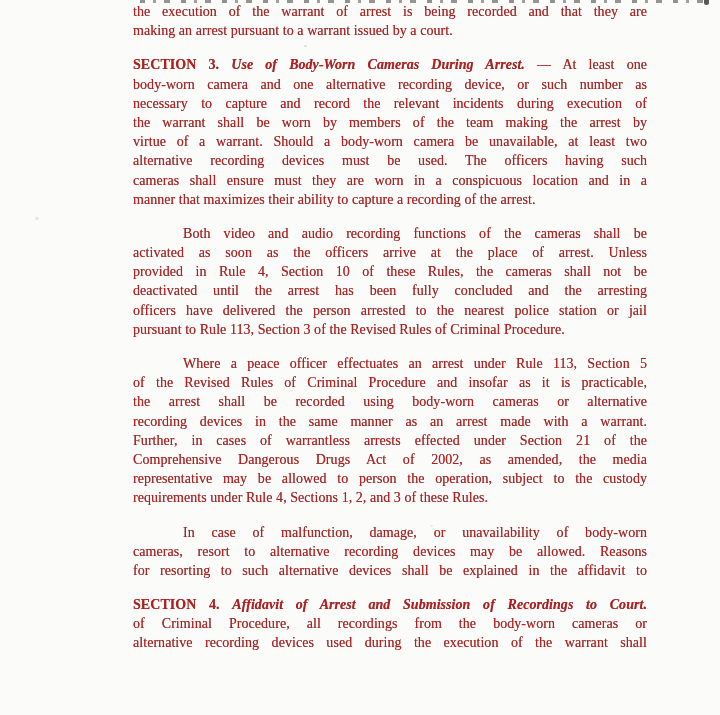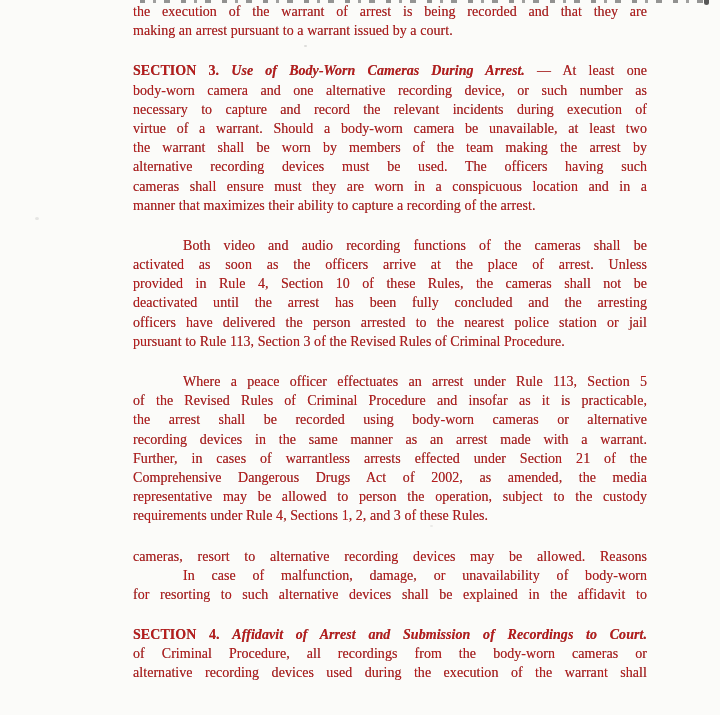--- a/index.html
+++ b/index.html
@@ -17,21 +17,21 @@
   }
   .column {
     position: absolute;
     left: 133px; top: 2px; width: 514px;
     font-size: 14px;
     line-height: 19.2px;
     letter-spacing: 0.05px;
     text-shadow: 0 0 0.5px rgba(30,30,30,0.55);
   }
   .para { margin: 0; }
-  .para + .para { margin-top: 21px; }
+  .para + .para { margin-top: 15px; }
   .line {
     height: 19.2px;
     overflow: hidden;
   }
   .just {
     text-align: justify;
     text-align-last: justify;
   }
   .indent { padding-left: 50px; }
   .b  { font-weight: bold; }
@@ -82,22 +82,22 @@
     </div>
 
     <div class="para">
       <div class="line just">
         <span class="b">SECTION 3.</span>
         <span class="bi">Use of Body-Worn Cameras During Arrest.</span>
         <span>— At least one</span>
       </div>
       <div class="line just">body-worn camera and one alternative recording device, or such number as</div>
       <div class="line just">necessary to capture and record the relevant incidents during execution of</div>
+      <div class="line just">the warrant shall be worn by members of the team making the arrest by</div>
       <div class="line just">virtue of a warrant. Should a body-worn camera be unavailable, at least two</div>
-      <div class="line just">the warrant shall be worn by members of the team making the arrest by</div>
       <div class="line just">alternative recording devices must be used. The officers having such</div>
       <div class="line just">cameras shall ensure must they are worn in a conspicuous location and in a</div>
       <div class="line">manner that maximizes their ability to capture a recording of the arrest.</div>
     </div>
 
     <div class="para">
       <div class="line just indent">Both video and audio recording functions of the cameras shall be</div>
       <div class="line just">activated as soon as the officers arrive at the place of arrest. Unless</div>
       <div class="line just">provided in Rule 4, Section 10 of these Rules, the cameras shall not be</div>
       <div class="line just">deactivated until the arrest has been fully concluded and the arresting</div>
@@ -110,22 +110,22 @@
       <div class="line just">of the Revised Rules of Criminal Procedure and insofar as it is practicable,</div>
       <div class="line just">the arrest shall be recorded using body-worn cameras or alternative</div>
       <div class="line just">recording devices in the same manner as an arrest made with a warrant.</div>
       <div class="line just">Further, in cases of warrantless arrests effected under Section 21 of the</div>
       <div class="line just">Comprehensive Dangerous Drugs Act of 2002, as amended, the media</div>
       <div class="line just">representative may be allowed to person the operation, subject to the custody</div>
       <div class="line">requirements under Rule 4, Sections 1, 2, and 3 of these Rules.</div>
     </div>
 
     <div class="para">
+      <div class="line just indent">In case of malfunction, damage, or unavailability of body-worn</div>
       <div class="line just">cameras, resort to alternative recording devices may be allowed. Reasons</div>
-      <div class="line just indent">In case of malfunction, damage, or unavailability of body-worn</div>
       <div class="line just">for resorting to such alternative devices shall be explained in the affidavit to</div>
     </div>
 
     <div class="para">
       <div class="line just">
         <span class="b">SECTION 4.</span>
         <span class="bi">Affidavit of Arrest and Submission of Recordings to Court.</span>
       </div>
       <div class="line just">of Criminal Procedure, all recordings from the body-worn cameras or</div>
       <div class="line just">alternative recording devices used during the execution of the warrant shall</div>

